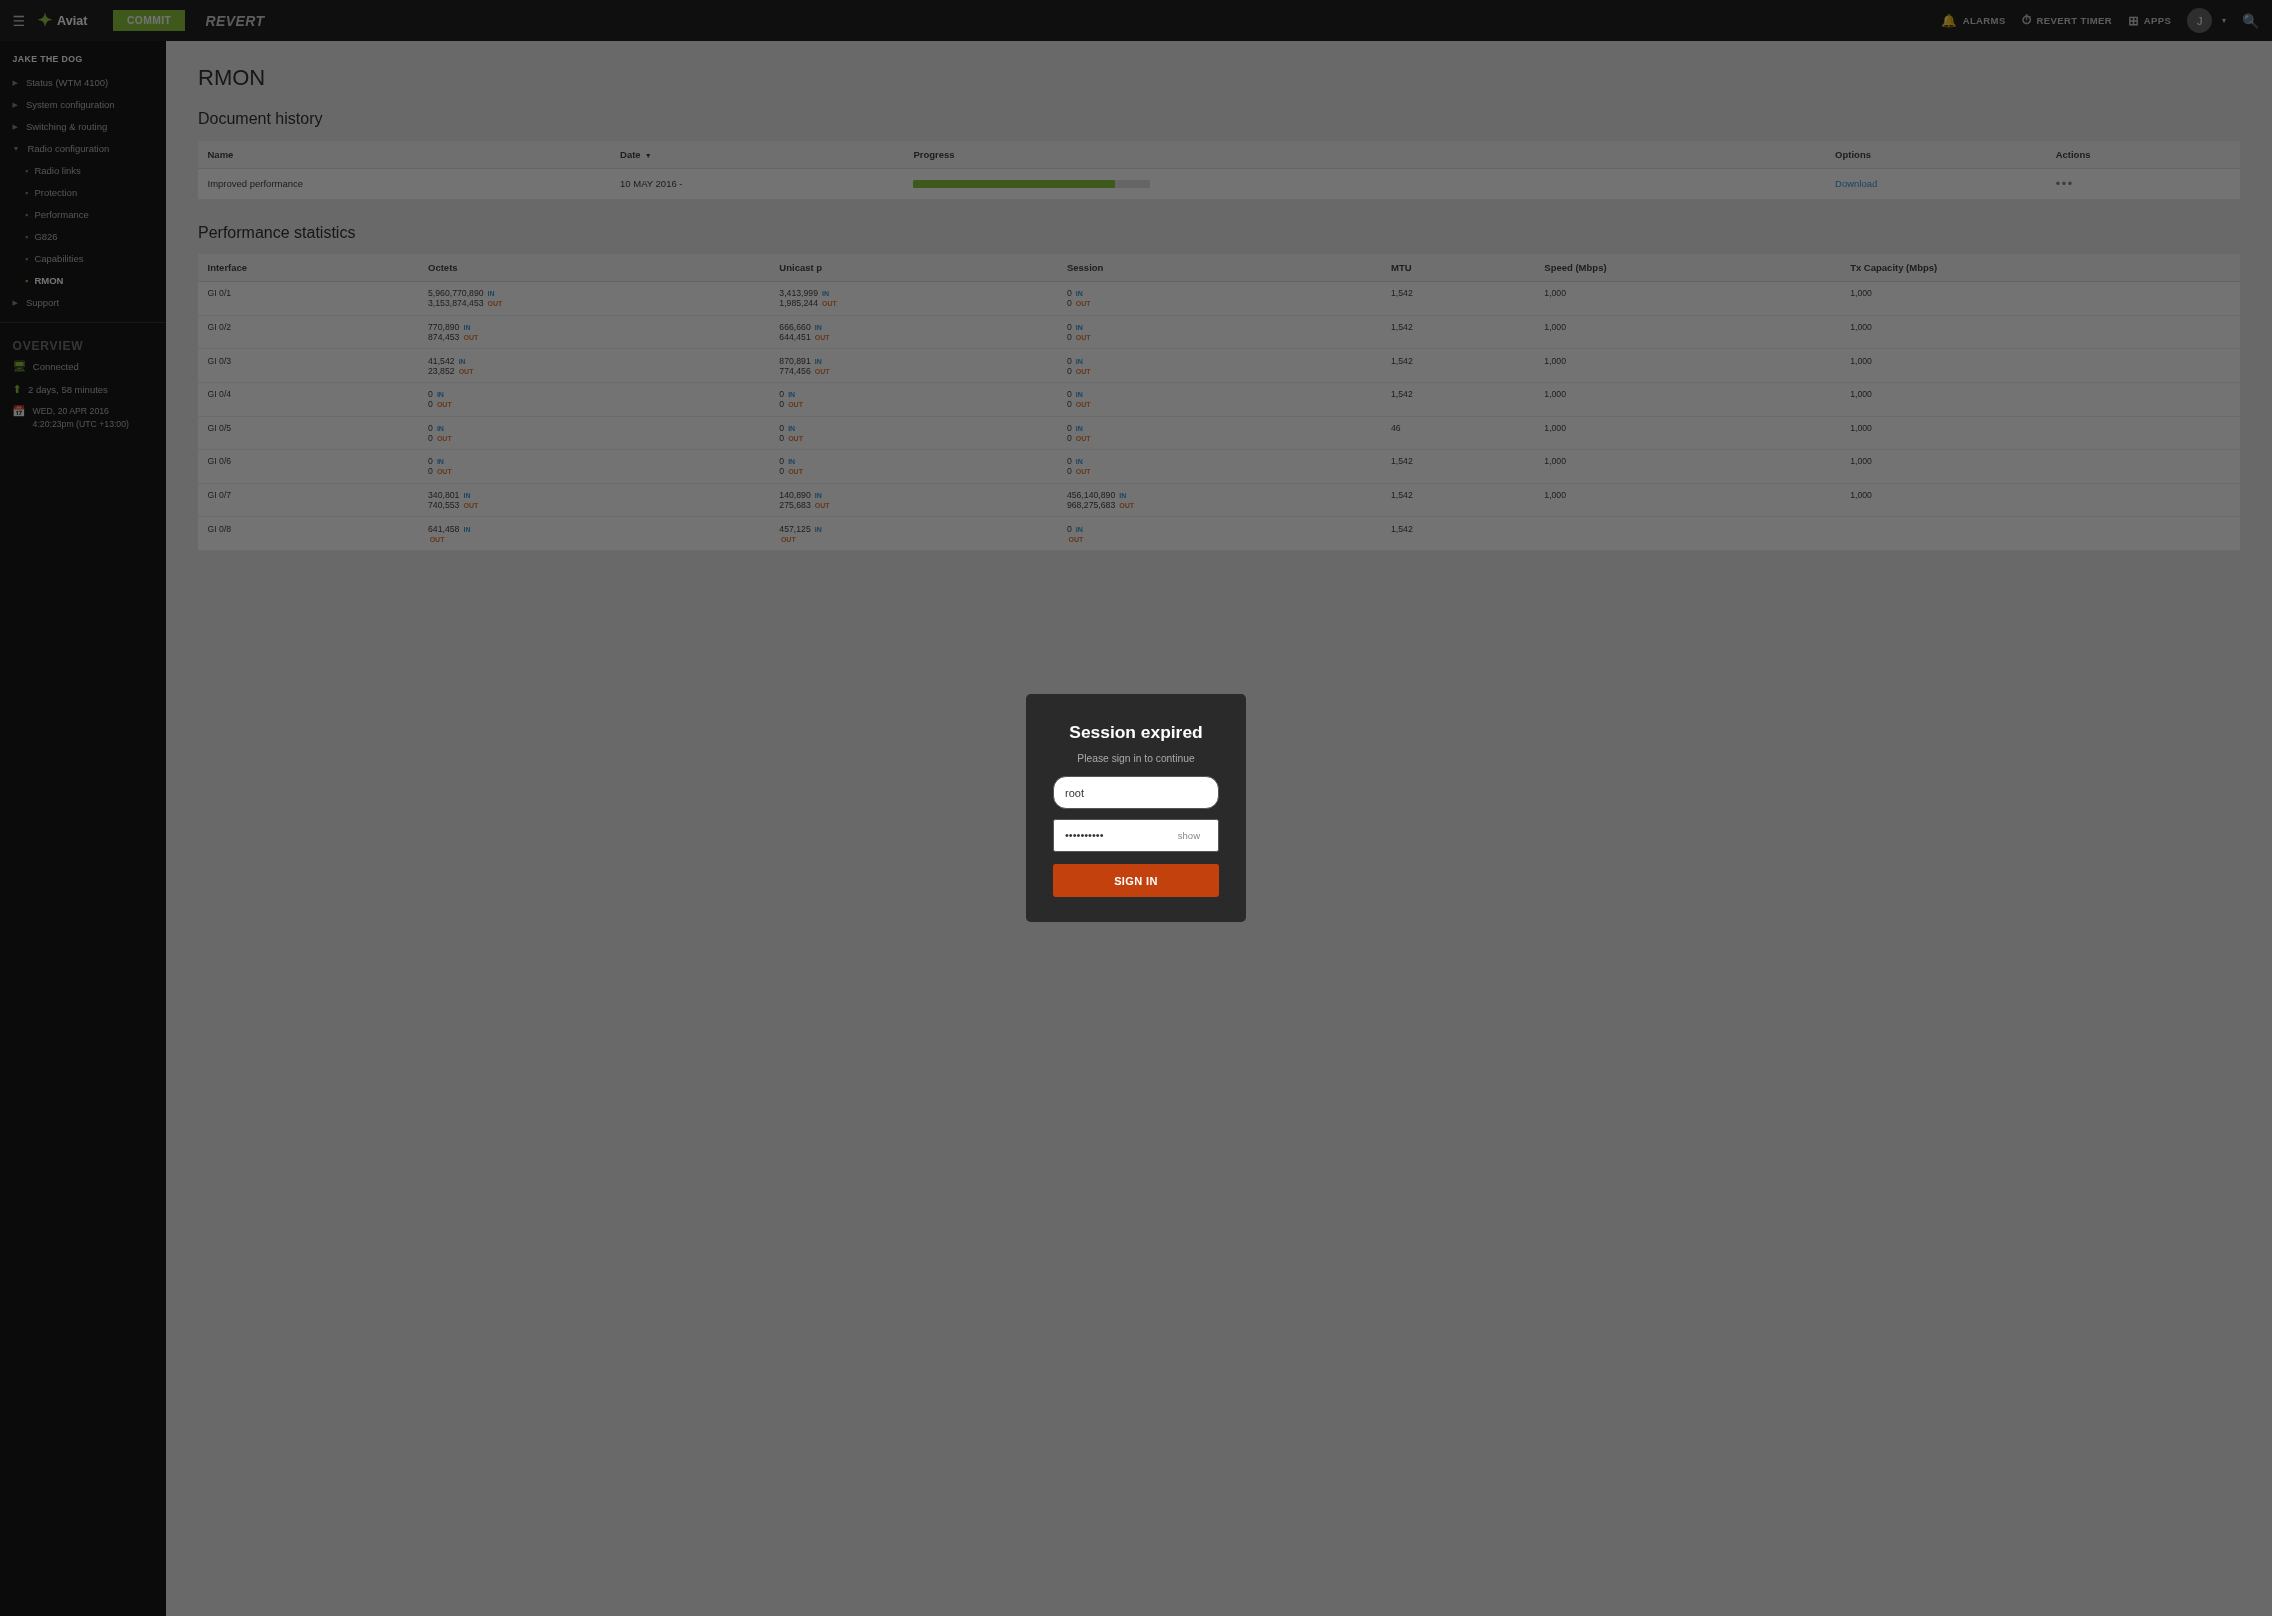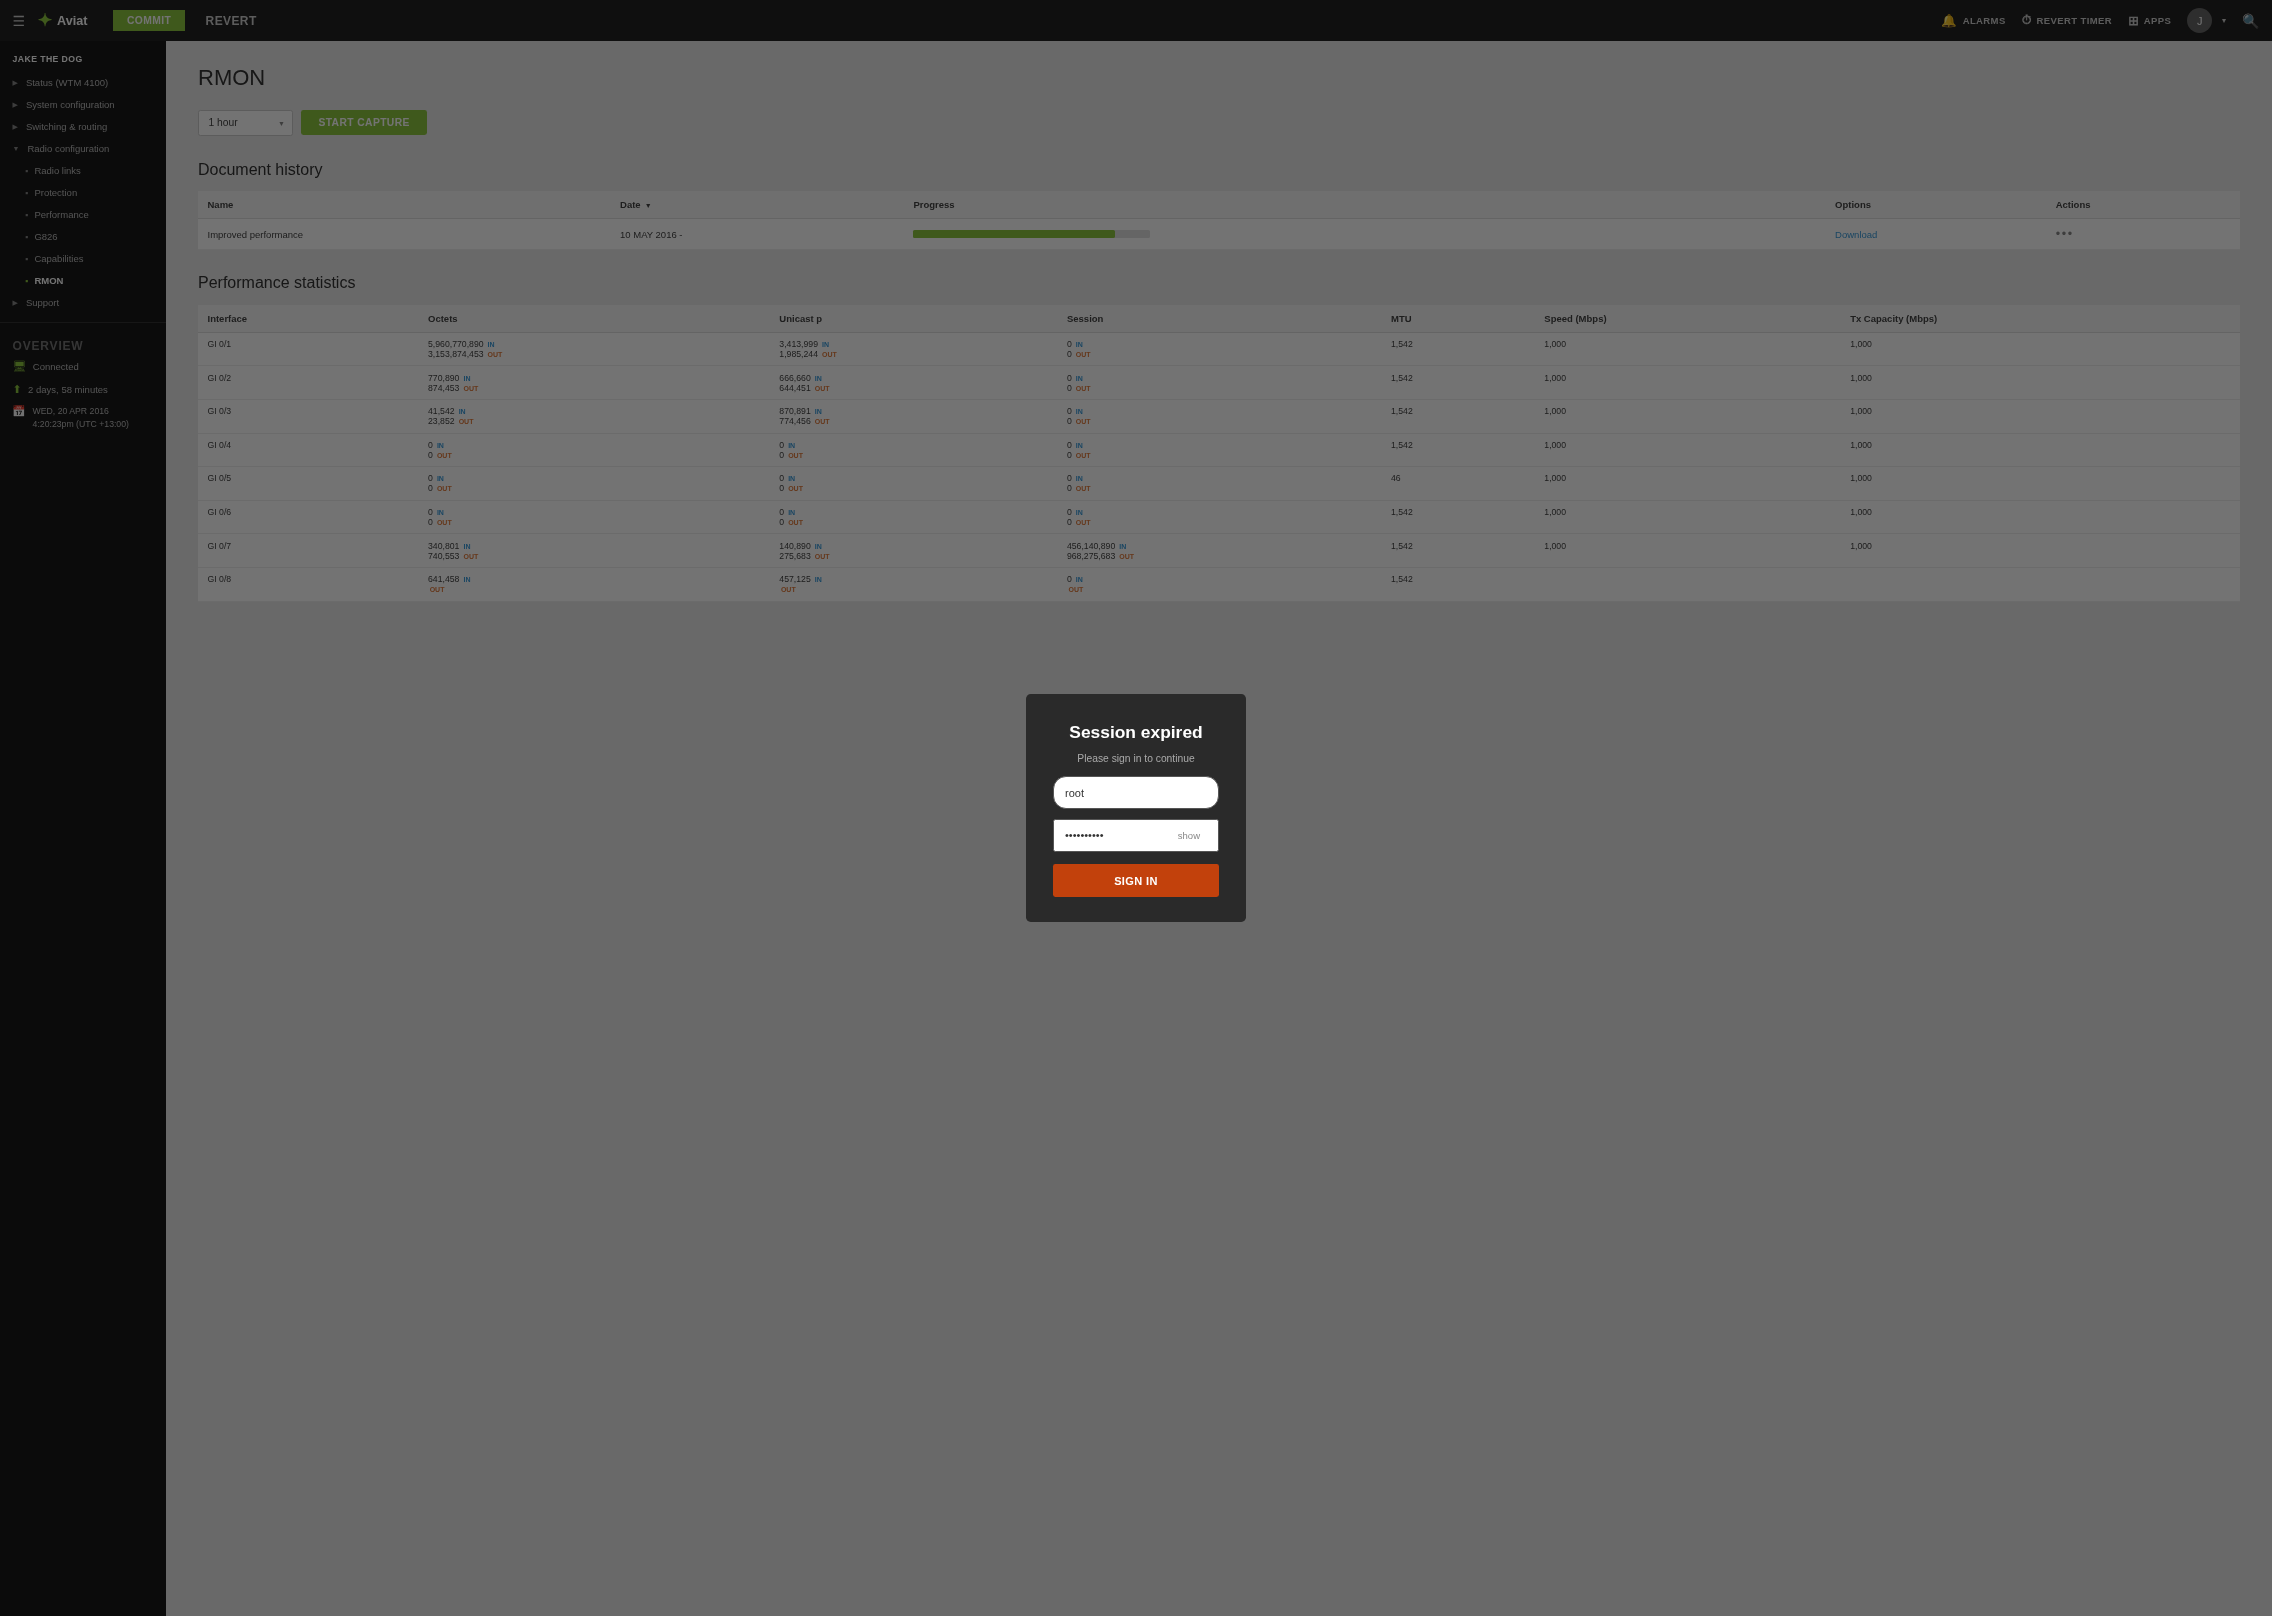--- a/index.html
+++ b/index.html
@@ -30,24 +30,25 @@
       font-weight: 700;
       cursor: pointer;
       border-radius: 0;
       letter-spacing: 0.4px;
     }
     .btn-revert {
       background: transparent;
       color: #ccc;
       border: none;
       padding: 4.7px 11px;
-      font-size: 12px;
+      font-size: 14px;
       font-weight: 600;
       cursor: pointer;
       letter-spacing: 0.4px;
+      font-style: italic;
     }
     .nav-spacer { flex: 1; }
     .nav-right { display: flex; align-items: center; gap: 16px; }
     .nav-icon-item { display: flex; align-items: center; gap: 4.7px; color: #ccc; font-size: 9.5px; font-weight: 600; cursor: pointer; letter-spacing: 0.4px; }
     .nav-icon-item .icon { font-size: 12.6px; }
     .nav-avatar { width: 25px; height: 25px; background: #666; border-radius: 50%; overflow: hidden; display: flex; align-items: center; justify-content: center; color: #fff; font-size: 11px; }
     .nav-chevron { color: #ccc; font-size: 8px; margin-left: -6.3px; }
     .nav-search { color: #ccc; font-size: 14px; cursor: pointer; }
 
     
@@ -397,32 +398,20 @@
     </div>
     <div class="overview-item" style="align-items:flex-start;">
       <span class="overview-icon overview-icon-cal">📅</span>
       <span style="font-size:8.7px; line-height:1.5;">WED, 20 APR 2016<br>4:20:23pm (UTC +13:00)</span>
     </div>
   </aside>
 
   <main class="main-content">
     <h1 class="page-title">RMON</h1>
 
-    <div class="capture-row">
-      <div class="select-wrapper">
-        <select class="select-hour">
-          <option>1 hour</option>
-          <option>2 hours</option>
-          <option>4 hours</option>
-          <option>8 hours</option>
-          <option>24 hours</option>
-        </select>
-      </div>
-      <button class="btn-start-capture">START CAPTURE</button>
-    </div>
 
     <h2 class="section-title">Document history</h2>
     <table class="doc-history-table">
       <thead>
         <tr>
           <th>Name</th>
           <th>Date <span class="sort-arrow">▼</span></th>
           <th>Progress</th>
           <th>Options</th>
           <th>Actions</th>

